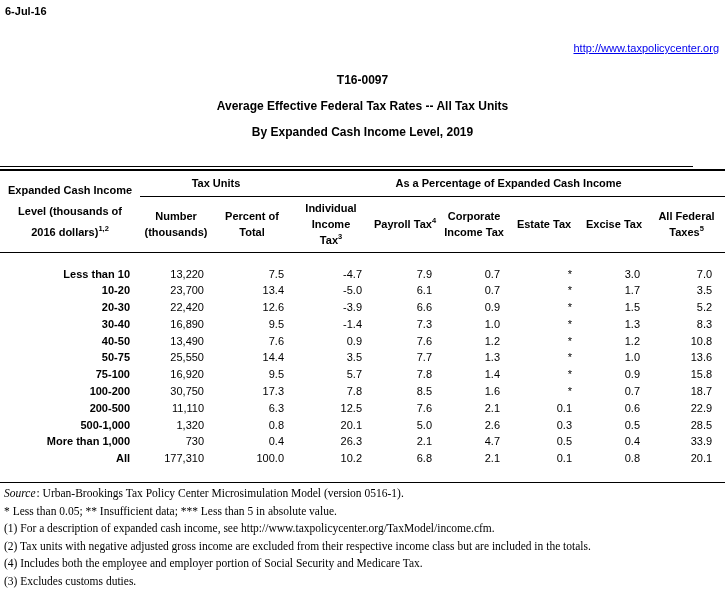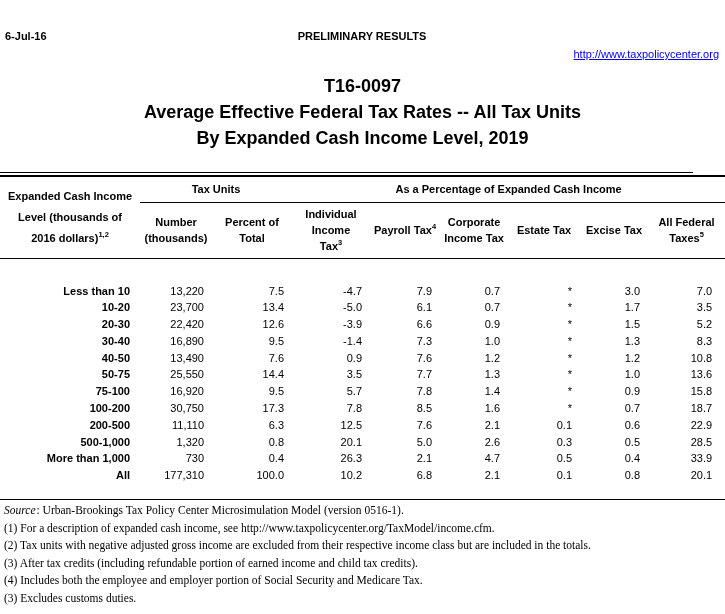--- a/index.html
+++ b/index.html
@@ -3,32 +3,32 @@
 <meta charset="utf-8">
 <style>
   html, body { margin: 0; padding: 0; background: #fff; }
   body {
     width: 725px; height: 614px;
     font-family: "Liberation Sans", sans-serif;
     color: #000;
     overflow: hidden;
   }
   .topbar {
-    display: flex; align-items: center;
-    padding: 11px 6px 0 5px;
+    display: flex; align-items: flex-start;
+    padding: 5px 6px 0 5px;
     font-size: 11px;
     gap: 13px;
   }
   .topbar .left  { flex: 1; text-align: left;  font-weight: bold; }
   .topbar .mid   { flex: 1.4; text-align: center; font-weight: bold; }
   .topbar .right { flex: 1; text-align: right; margin-top: 37px; }
   .topbar a { color: #0000EE; text-decoration: underline; }
 
   .titles { margin-top: 13px; text-align: center; }
-  .titles div { font-weight: bold; font-size: 18px; line-height: 26px; }
+  .titles div { font-weight: bold; font-size: 12px; line-height: 26px; }
 
   .tablewrap {
     margin-top: 21px;
     border-top: 1px solid #000;
     padding-top: 2px;
     width: 693px;
   }
   table {
     width: 725px;
     border-collapse: collapse;
@@ -53,33 +53,32 @@
   }
   tr.colhead-row { height: 56px; }
   th.colhead { text-align: center; vertical-align: middle; border-bottom: 1px solid #000; }
   th.colhead .hline { line-height: 16px; }
   sup { font-size: 7.5px; vertical-align: super; line-height: 0; }
 
   td { font-size: 11px; line-height: 16.8px; padding: 0; white-space: nowrap; }
   td.label { font-weight: bold; text-align: right; padding-right: 10px; }
   td.num   { text-align: right; padding-right: 8px; }
   td.num.last { padding-right: 13px; }
-  tbody tr:first-child td { padding-top: 24px; }
+  tbody tr:first-child td { padding-top: 13px; }
   tbody tr:last-child  td { padding-bottom: 15px; padding-left: 20px; }
 
   .notes { padding: 2px 4px 0 4px; font-family: Liberation Serif, serif; }
   .notes .note { font-size: 11.5px; line-height: 17.6px; }
   .notes .src { font-style: italic; margin-right: 1px; }
 </style>
 </head>
 <body>
 
 <div class="topbar">
   <span class="left">6-Jul-16</span>
-  <span class="mid">PRELIMINARY RESULTS</span>
   <span class="right"><a href="#">http://www.taxpolicycenter.org</a></span>
 </div>
 
 <div class="titles">
   <div>T16-0097</div>
   <div>Average Effective Federal Tax Rates -- All Tax Units</div>
   <div>By Expanded Cash Income Level, 2019</div>
 </div>
 
 <div class="tablewrap">
@@ -272,18 +271,18 @@
           <td class="num last">20.1</td>
         </tr>
       </tbody>
   </table>
 </div>
 
 <div class="notes">
   <div class="note">
     <span class="src">Source</span><span>: Urban-Brookings Tax Policy Center Microsimulation Model (version 0516-1).</span>
   </div>
+  <div class="note">* Less than 0.05; ** Insufficient data; *** Less than 5 in absolute value.</div>
   <div class="note">(1) For a description of expanded cash income, see http://www.taxpolicycenter.org/TaxModel/income.cfm.</div>
   <div class="note">(2) Tax units with negative adjusted gross income are excluded from their respective income class but are included in the totals.</div>
-  <div class="note">(3) After tax credits (including refundable portion of earned income and child tax credits).</div>
   <div class="note">(4) Includes both the employee and employer portion of Social Security and Medicare Tax.</div>
   <div class="note">(3) Excludes customs duties.</div>
 </div>
 
 </body></html>

